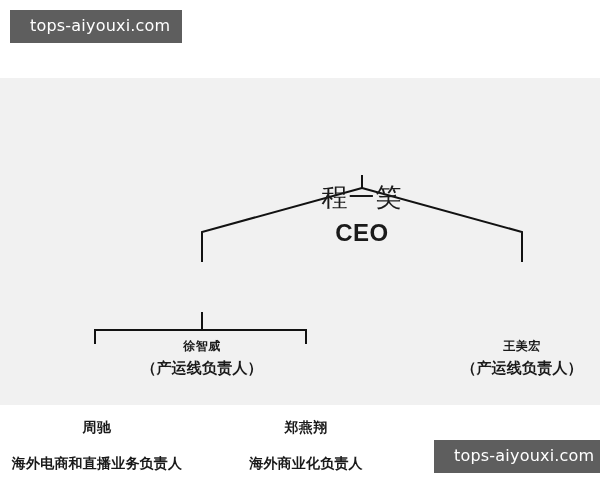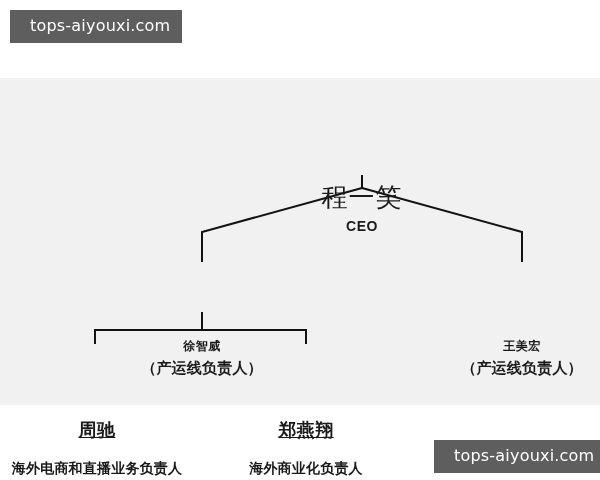--- a/index.html
+++ b/index.html
@@ -58,21 +58,21 @@
   .node .line2 { display: block; }
 
   
   #node-ceo { left: 362px; top: 103px; }
   #node-ceo .line1 {
     font-size: 26px;
     font-weight: 400;
     letter-spacing: 1px;
   }
   #node-ceo .line2 {
-    font-size: 14px;
+    font-size: 24px;
     font-weight: 700;
     letter-spacing: 0.5px;
     margin-top: 4px;
   }
 
   
   .node.level2 .line1 {
     font-size: 12px;
     font-weight: 700;
     letter-spacing: 0.5px;
@@ -82,24 +82,23 @@
     font-size: 15px;
     font-weight: 700;
     letter-spacing: 0.2px;
     margin-top: 3px;
   }
   #node-product-ops { left: 202px; top: 262px; }
   #node-overseas-tech { left: 522px; top: 262px; }
 
   
   .node.level3 .line1 {
-    font-size: 18px;
+    font-size: 14px;
     font-weight: 700;
     letter-spacing: 0.4px;
-    text-decoration: underline;
   }
   .node.level3 .line2 {
     font-size: 14px;
     font-weight: 700;
     letter-spacing: 0.2px;
     margin-top: 18px;
   }
   #node-ecommerce-live { left: 97px; top: 341px; }
   #node-commercialization { left: 306px; top: 341px; }
 

